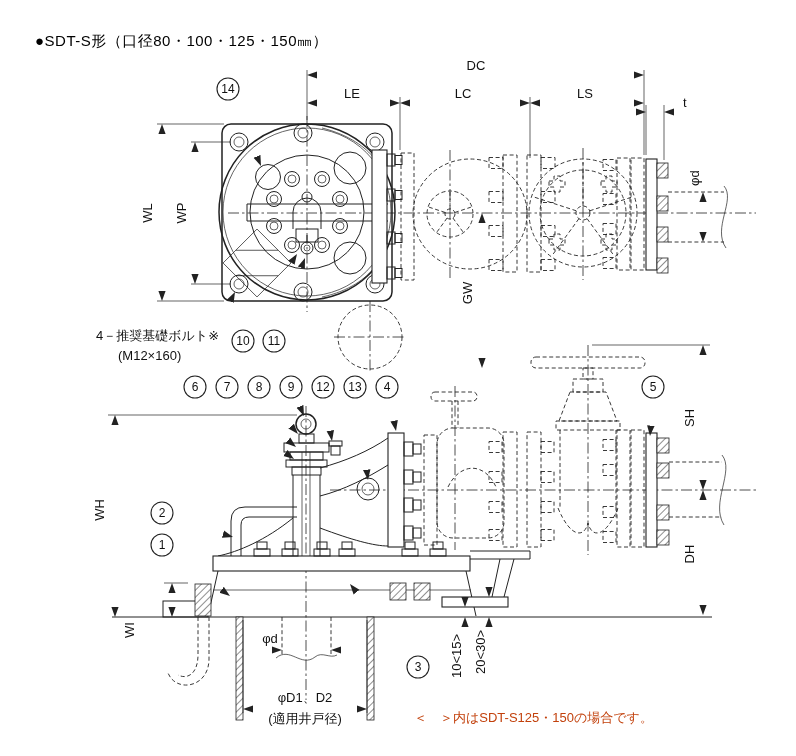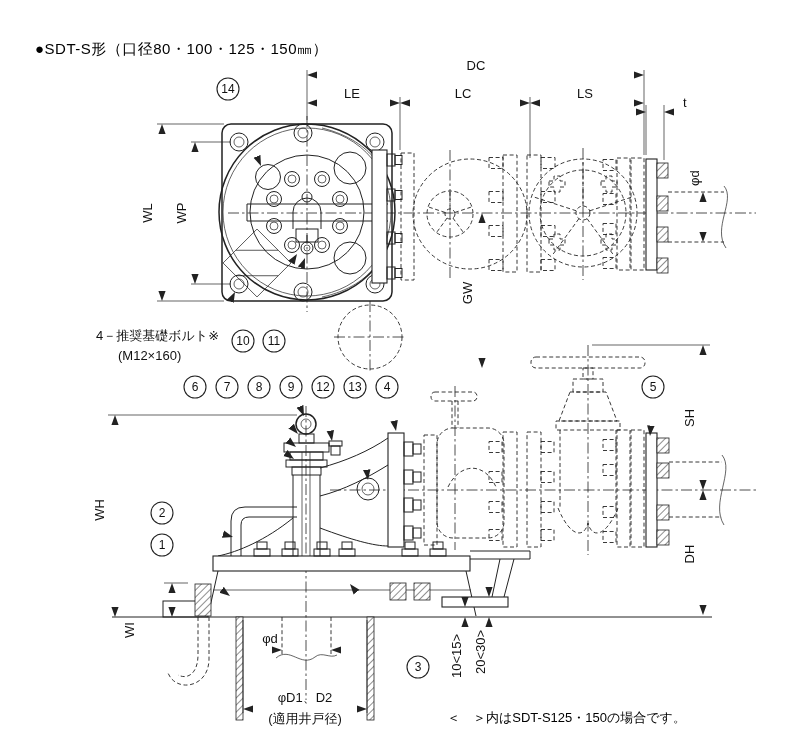--- a/index.html
+++ b/index.html
@@ -1,19 +1,19 @@
 <!DOCTYPE html>
 <html><head>
 <meta charset="utf-8">
 <style>
   html,body{margin:0;padding:0;background:#fff;}
   .page{position:relative;width:796px;height:756px;background:#ffffff;overflow:hidden;
         font-family:"Liberation Sans","DejaVu Sans",sans-serif;color:#111;}
-  .title{position:absolute;left:35px;top:40px;font-size:15px;letter-spacing:0.5px;color:#000;}
-  .footnote{position:absolute;left:447px;top:709px;font-size:13px;color:#000000;}
+  .title{position:absolute;left:35px;top:32px;font-size:15px;letter-spacing:0.5px;color:#000;}
+  .footnote{position:absolute;left:414px;top:709px;font-size:13px;color:#c2410c;}
   svg{position:absolute;left:0;top:0;}
   svg text{font-family:"Liberation Sans","DejaVu Sans",sans-serif;font-size:13px;fill:#111;}
   .btxt{font-size:12px;text-anchor:middle;}
   .mid{text-anchor:middle;}
   .s  {stroke:#222;stroke-width:1;fill:none;}
   .sb {stroke:#222;stroke-width:1.5;fill:none;}
   .th {stroke:#222;stroke-width:0.7;fill:none;}
   .d  {stroke:#222;stroke-width:0.9;fill:none;stroke-dasharray:4 2.6;}
   .cl {stroke:#222;stroke-width:0.8;fill:none;stroke-dasharray:11 3 2.5 3;}
   .wf {fill:#fff;stroke:#222;stroke-width:1.1;}

